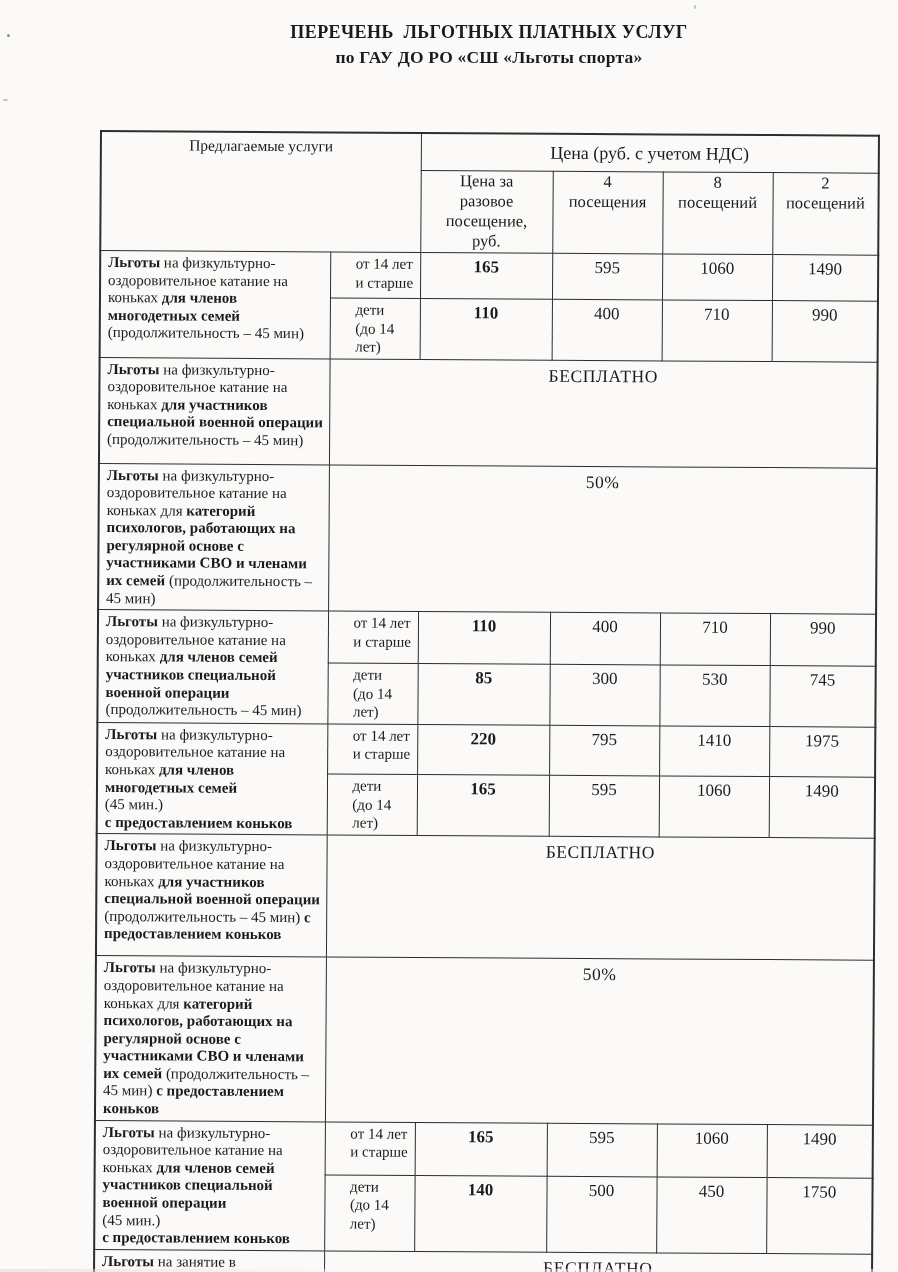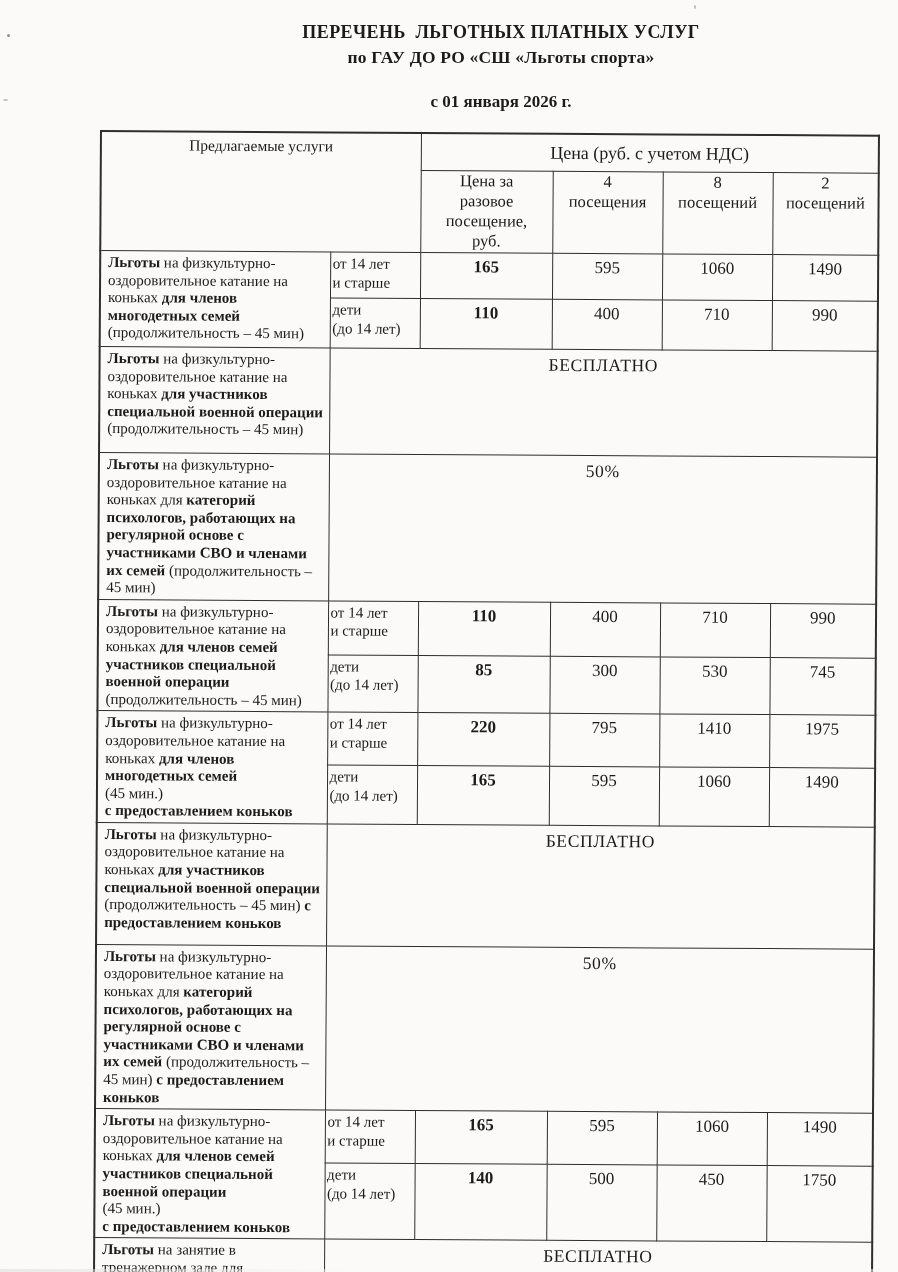--- a/index.html
+++ b/index.html
@@ -6,21 +6,21 @@
   .page{
     position:relative;
     width:898px;height:1272px;
     background:#fbfaf8;
     overflow:hidden;
     font-family:"Liberation Serif","DejaVu Serif",serif;
     color:#1b1b1b;
   }
   
   .title-block{
-    position:absolute;left:112px;top:20px;width:778px;
+    position:absolute;left:100px;top:20px;width:778px;
     text-align:center;
   }
   .title-line1{
     font-size:18px;font-weight:bold;letter-spacing:.4px;
     white-space:pre-wrap;line-height:25px;
   }
   .title-line2{
     font-size:17.5px;font-weight:bold;letter-spacing:.2px;line-height:25px;
   }
   .date-line{
@@ -52,21 +52,21 @@
     padding-top:0;line-height:20px;white-space:pre-line;height:76px;
   }
   td.svc{
     text-align:left;vertical-align:top;
     padding:3px 5px 2px 7px;
     font-size:15px;line-height:17.6px;
   }
   td.svc .b{font-weight:bold;}
   td.age{
     text-align:left;vertical-align:top;
-    padding:2px 3px 2px 2px;
+    padding:2px 3px 2px 25px;
     font-size:15px;line-height:18.5px;white-space:pre-line;
   }
   td.price{
     text-align:center;vertical-align:top;
     padding-top:4px;font-size:17px;
   }
   td.price.b{font-weight:bold;}
   td.merged-val{
     text-align:center;vertical-align:top;
     padding-top:5px;font-size:17.5px;letter-spacing:.6px;
@@ -86,21 +86,20 @@
 
 <div class="page">
 
   <span class="speck s1"></span>
   <span class="speck s2"></span>
   <span class="speck s3"></span>
 
   <div class="title-block">
     <div class="title-line1">ПЕРЕЧЕНЬ  ЛЬГОТНЫХ ПЛАТНЫХ УСЛУГ</div>
     <div class="title-line2">по ГАУ ДО РО «СШ «Льготы спорта»</div>
-    <div class="date-line">с 01 января 2026 г.</div>
   </div>
 
   <table class="doc-table">
     <colgroup>
       <col style="width:230px">
       <col style="width:90px">
       <col style="width:132px">
       <col style="width:110px">
       <col style="width:110px">
       <col style="width:106px">

